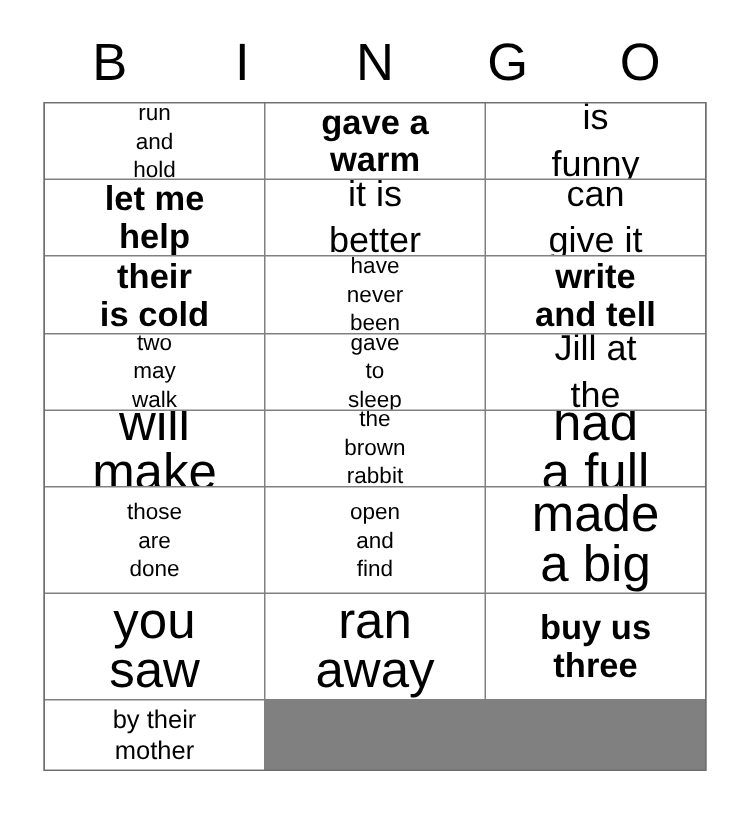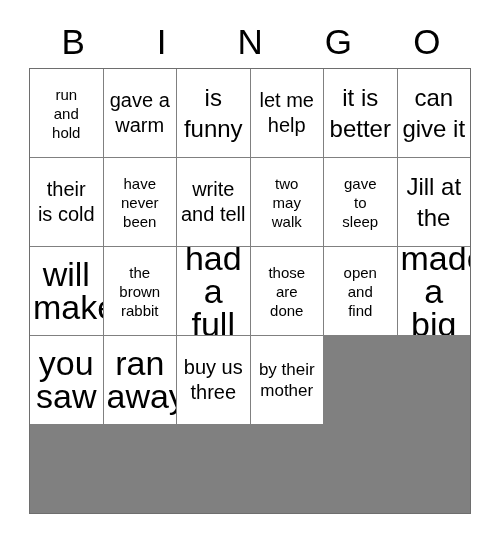--- a/index.html
+++ b/index.html
@@ -45,21 +45,21 @@
   }
 
   
   #bingo-grid {
     position: absolute;
     left: 29px;
     top: 68px;
     width: 442px;
     height: 446px;
     display: grid;
-    grid-template-columns: repeat(6, 1fr);
+    grid-template-columns: repeat(3, 1fr);
     grid-template-rows: repeat(5, 1fr);
     background: #808080;
     border: 1px solid #6e6e6e;
     box-sizing: border-box;
     gap: 1px;
   }
 
   .bingo-cell {
     background: #ffffff;
     display: flex;
@@ -77,21 +77,21 @@
     text-align: center;
     color: #000000;
     font-family: "Liberation Sans", sans-serif;
     font-weight: 400;
     white-space: pre-line;
   }
 
   
   .sz-xs .cell-text { font-size: 15px;  line-height: 19px; }
   .sz-s  .cell-text { font-size: 17px;  line-height: 21px; }
-  .sz-m  .cell-text { font-size: 20px;line-height: 25px; }
+  .sz-m  .cell-text { font-size: 23px;line-height: 25px; font-weight: bold; }
   .sz-l  .cell-text { font-size: 24px;  line-height: 31px; }
   .sz-xl .cell-text { font-size: 34px;  line-height: 33px; }
   .sz-free .cell-text { font-size: 26px; line-height: 33px; }
 </style>
 </head>
 <body>
 
 <div id="card">
 
   <div id="bingo-header">

